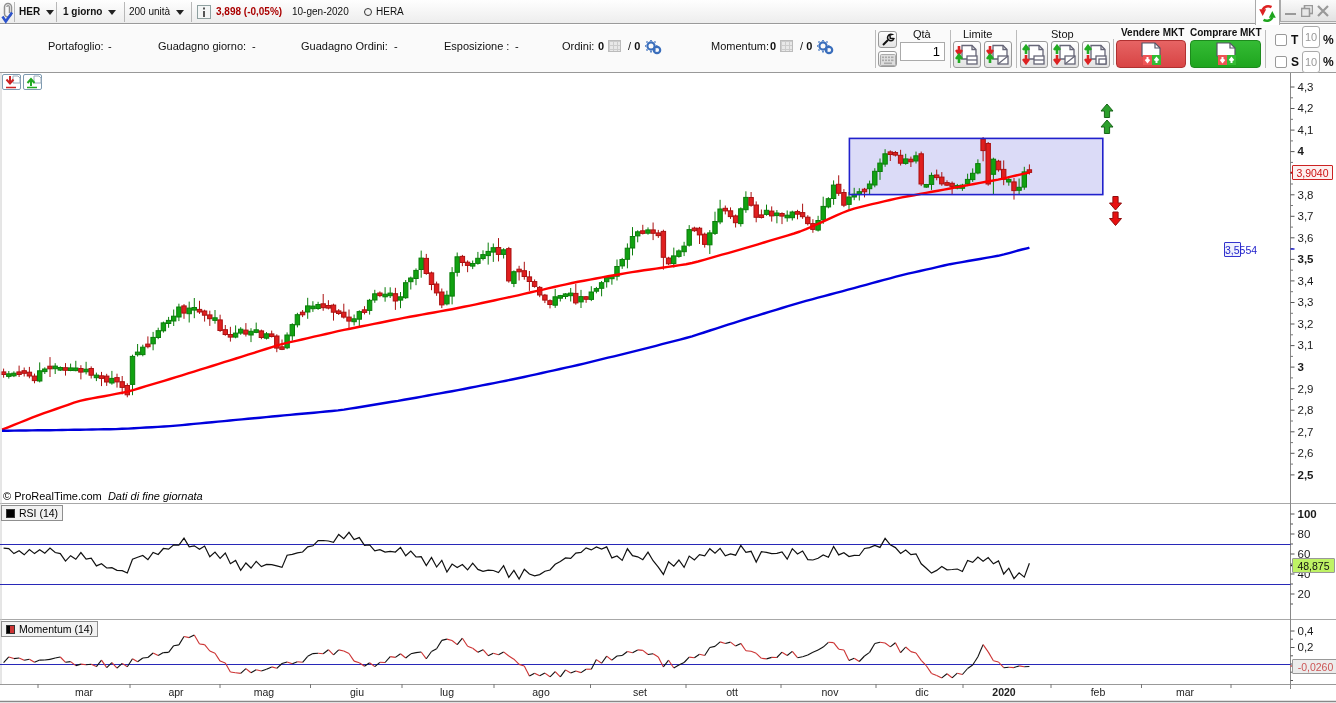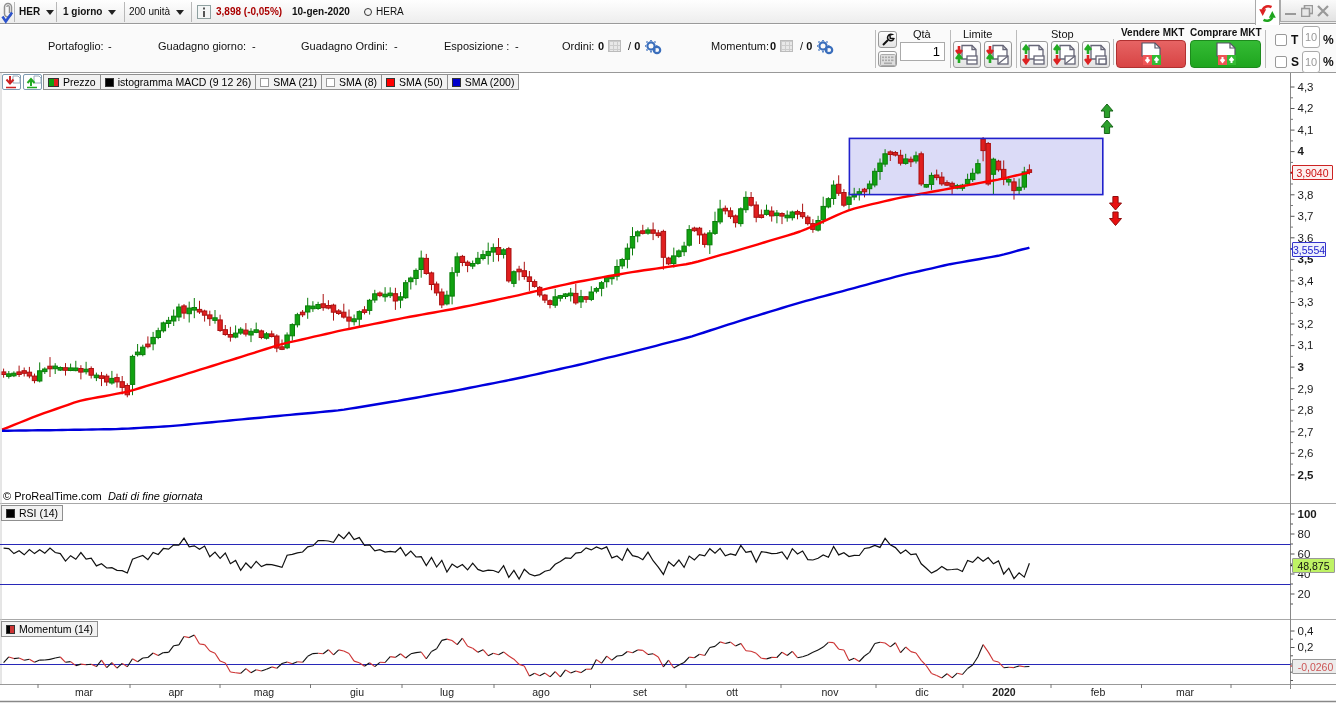--- a/index.html
+++ b/index.html
@@ -766,21 +766,21 @@
 <div class="tsep" style="left:191px"></div>
 <div class="tb" style="left:19px;font-weight:bold">HER<span class="tri"></span></div>
 <div class="tb" style="left:63px;font-weight:bold">1 giorno<span class="tri"></span></div>
 <div class="tb" style="left:129px">200 unità<span class="tri"></span></div>
 <svg class="abs" style="left:197px;top:5px" width="14" height="14" viewBox="0 0 14 14">
 <rect x="0.5" y="0.5" width="13" height="13" fill="#f4f6f6" stroke="#8fa0a0"></rect>
 <rect x="6" y="2.5" width="2" height="2" fill="#555"></rect>
         <rect x="6" y="6" width="2" height="6" fill="#555"></rect>
       </svg>
 <div class="tb" style="left:216px;font-weight:bold;color:#aa0000">3,898 (-0,05%)</div>
-<div class="tb" style="left:292px;font-weight:bold">10-gen-2020</div>
+<div class="tb" style="left:292px;font-weight:normal">10-gen-2020</div>
 <div class="abs" style="left:364px;top:8px;width:8px;height:8px;border:1.5px solid #333;border-radius:50%"></div>
 <div class="tb" style="left:376px">HERA</div>
 <div class="abs" style="left:1255px;top:0;width:25px;height:26px;background:#fff;border:1px solid #aaa;border-top:none"></div>
 <svg class="abs" style="left:1258px;top:4px" width="19" height="19" viewBox="0 0 19 19">
 <path d="M13.5 3.2 C10 1.4 6.2 2.4 4.6 5.8" fill="none" stroke="#dd2222" stroke-width="2.6"></path>
 <polygon points="1.2,5.2 8.2,5.2 4.7,12" fill="#dd2222"></polygon>
 <path d="M5.5 15.8 C9 17.6 12.8 16.6 14.4 13.2" fill="none" stroke="#1ea51e" stroke-width="2.6"></path>
 <polygon points="10.8,13.8 17.8,13.8 14.3,7" fill="#1ea51e"></polygon>
 </svg>
 <div class="abs" style="left:1280px;top:0;width:56px;height:22px;background:linear-gradient(#fafafa,#e2e2e2);border:1px solid #aaa;border-top:none;border-right:none"></div>
@@ -925,28 +925,20 @@
 <div class="lbtn abs" style="left:2px;top:74px"><svg width="17" height="14" viewBox="0 0 17 14" style="margin:0 0 0 1px">
 <path d="M9 1 H14 L16 3 V8 H9 Z" fill="#fff" stroke="#99aabb"></path>
 <path d="M6 1 v6 M2.5 4.5 l3.5 4 3.5 -4" stroke="#cc2222" stroke-width="2" fill="none"></path>
 <path d="M2 12.5 h10" stroke="#cc2222" stroke-width="1.5"></path>
       </svg></div>
 <div class="lbtn abs" style="left:23px;top:74px"><svg width="17" height="14" viewBox="0 0 17 14" style="margin:0 0 0 1px">
 <path d="M9 1 H14 L16 3 V8 H9 Z" fill="#fff" stroke="#99aabb"></path>
 <path d="M6 11 v-6 M2.5 8 l3.5 -4 3.5 4" stroke="#22aa22" stroke-width="2" fill="none"></path>
 <path d="M2 12.5 h10" stroke="#22aa22" stroke-width="1.5"></path>
       </svg></div>
-<div id="legend" class="abs">
-<div class="chip"><span class="sq" style="background:linear-gradient(90deg,#10a010 50%,#e01f1f 50%);width:11px"></span>Prezzo</div>
-<div class="chip"><span class="sq" style="background:#000"></span>istogramma MACD (9 12 26)</div>
-<div class="chip"><span class="sq" style="background:#fff;border-color:#999"></span>SMA (21)</div>
-<div class="chip"><span class="sq" style="background:#fff;border-color:#999"></span>SMA (8)</div>
-<div class="chip"><span class="sq" style="background:#f00"></span>SMA (50)</div>
-<div class="chip"><span class="sq" style="background:#00c"></span>SMA (200)</div>
-</div>
 <div class="abs" style="left:3px;top:490px;font-size:11px;color:#000">© ProRealTime.com <i>&nbsp;Dati di fine giornata</i></div>
 <div class="chip abs" style="left:2px;top:505px"><span class="sq" style="background:#000"></span>RSI (14)</div>
 <div class="chip abs" style="left:2px;top:621px"><span class="sq" style="background:linear-gradient(90deg,#000 50%,#cc3333 50%)"></span>Momentum (14)</div>
 <div class="tag" style="left:1292px;top:165px;width:41px;border:1px solid #cc2222;background:#fdf0f0;color:#cc1111">3,9040</div>
-<div class="tag" style="left:1292px;top:241.5px;width:34px;border:1px solid #3333cc;background:#eef0fd;color:#2222cc">3,5554</div>
+<div class="tag" style="left:1224px;top:241.5px;width:17px;border:1px solid #3333cc;background:#eef0fd;color:#2222cc">3,5554</div>
 <div class="tag" style="left:1292px;top:558px;width:43px;border:1px solid #999;background:#bef264;color:#111">48,875</div>
 <div class="tag" style="left:1292px;top:658.5px;width:47px;border:1px solid #999;background:#ececec;color:#cc5555">-0,0260</div>
 
 </div>
 </body></html>

